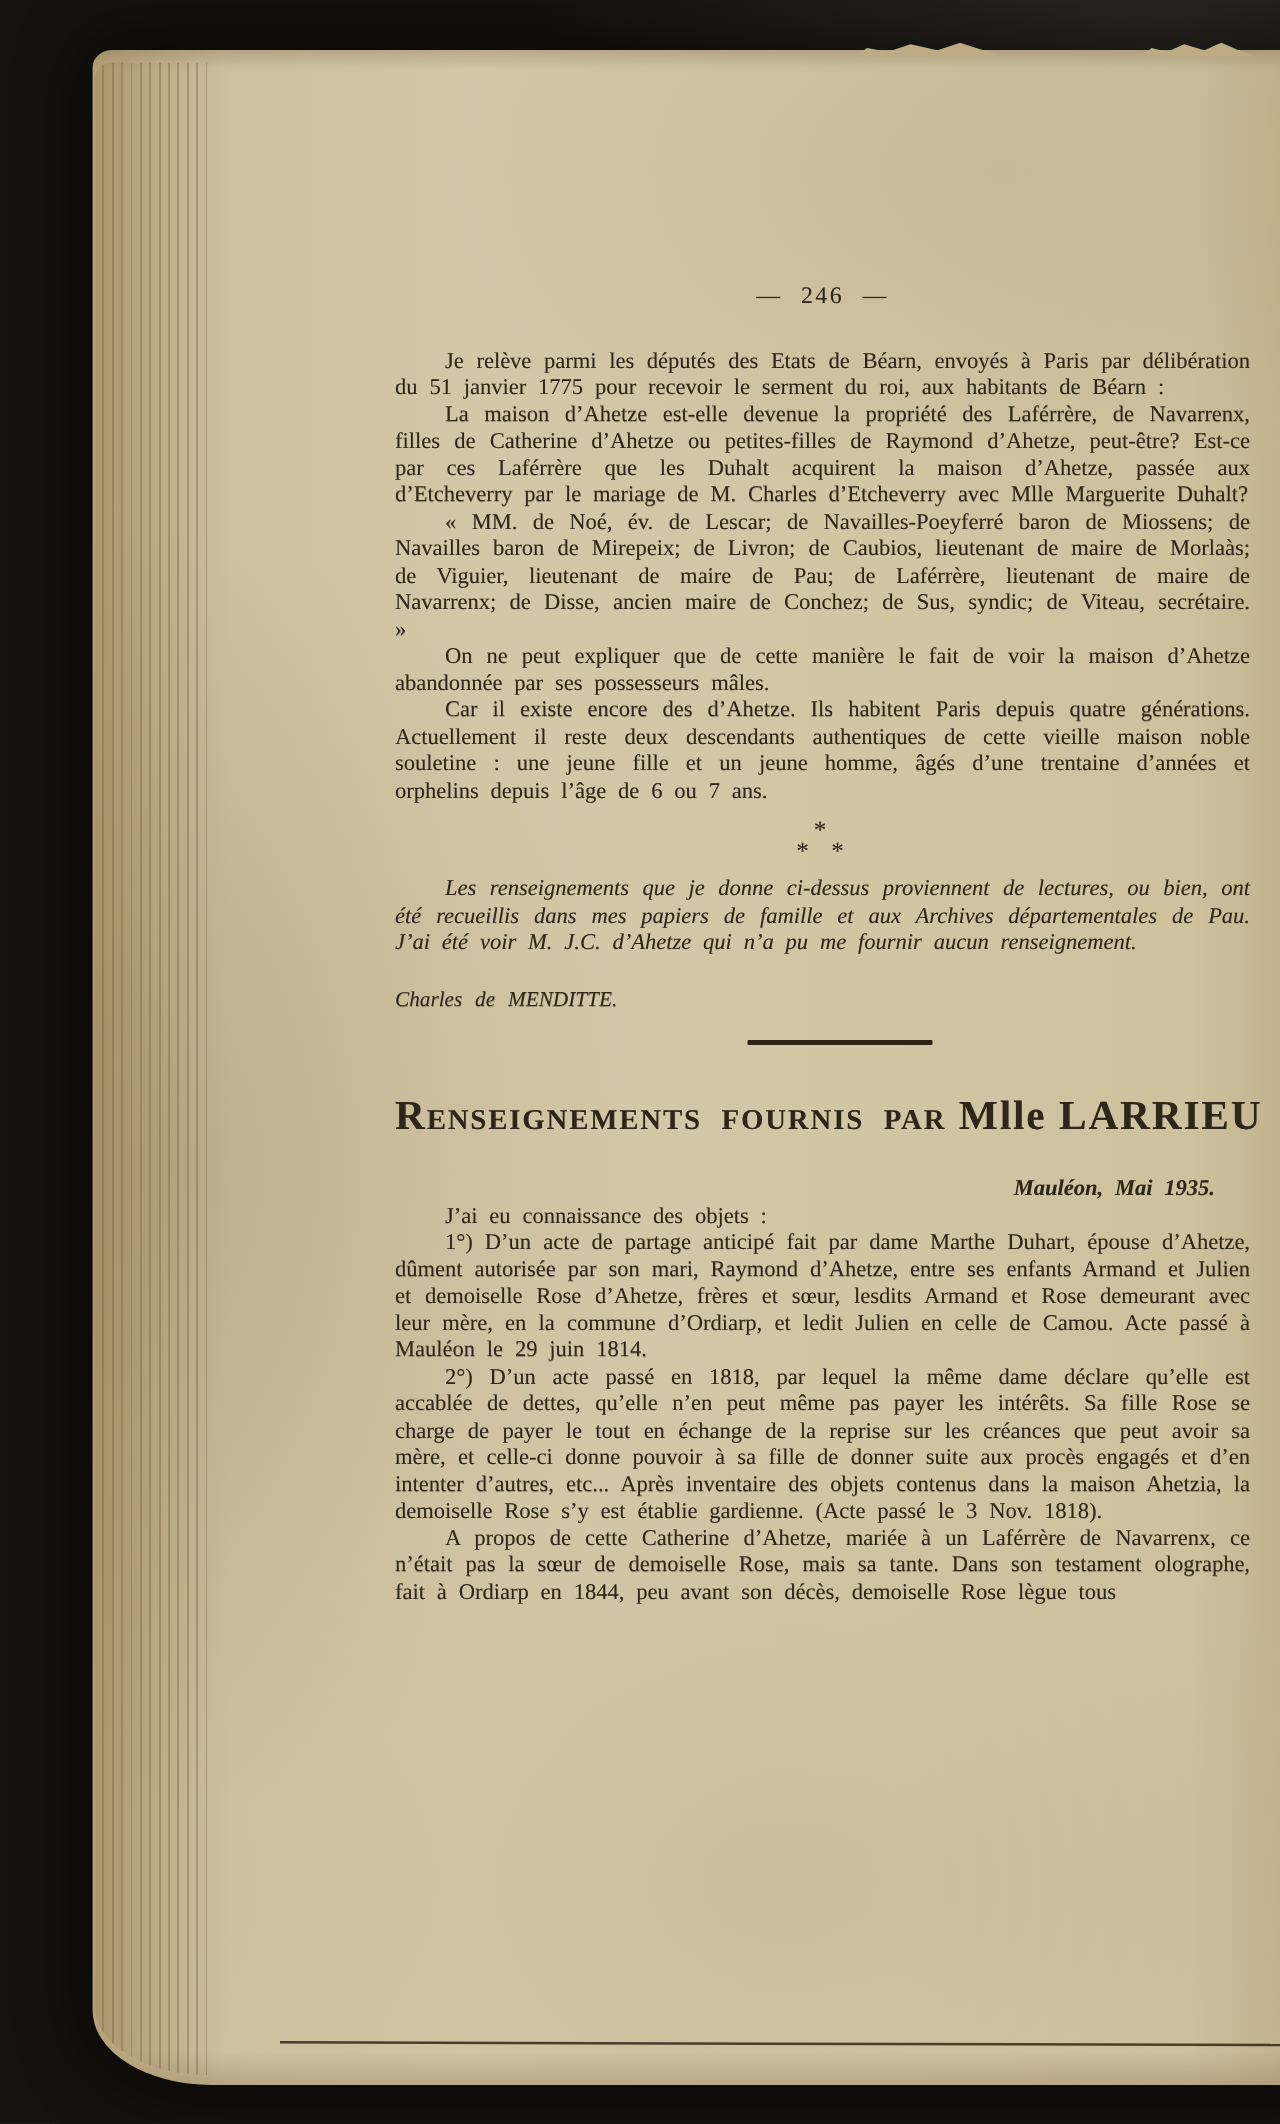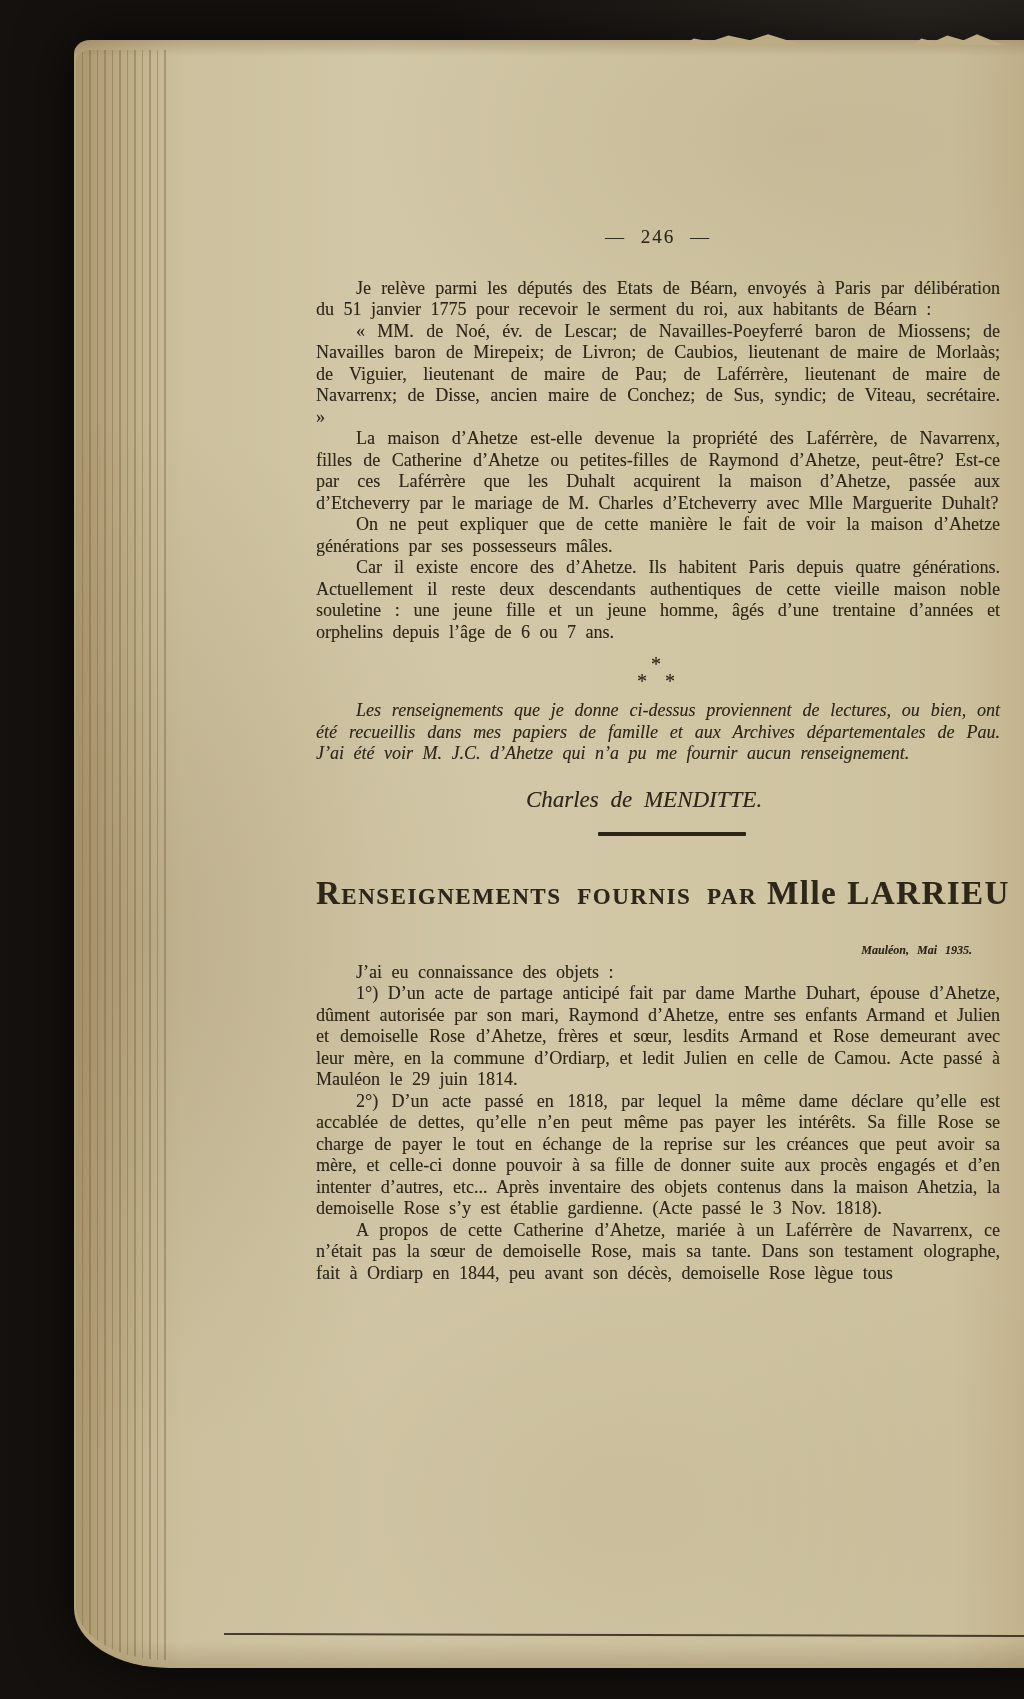--- a/index.html
+++ b/index.html
@@ -119,24 +119,24 @@
     text-align: center;
     text-indent: 0;
     font-size: 20px;
     line-height: 17px;
     margin: 13px 0 10px 0;
     letter-spacing: 4px;
   }
   .stars div { text-indent: 0; }
   .note { font-style: italic; margin-top: 8px; }
   .sig {
-    text-align: center;
+    text-align: left;
     text-indent: 0;
     padding-right: 28px;
-    font-size: 23px;
+    font-size: 17px;
     font-style: italic;
     margin-top: 24px;
     word-spacing: 6px;
   }
   .rule {
     width: 148px;
     height: 4px;
     background: #2b2417;
     margin: 22px 0 0 282px;
     border-radius: 1px;
@@ -155,21 +155,21 @@
   .heading .sc { font-variant: small-caps; }
   .heading .mx { margin-left: 10px; }
   .heading .cap { margin-left: 10px; }
   .dateline {
     margin-top: 32px;
     text-align: right;
     text-indent: 0;
     padding-right: 28px;
     font-style: italic;
     font-weight: bold;
-    font-size: 12px;
+    font-size: 18px;
   }
   .intro { margin-top: 14px; }
   .item { margin-top: 2px; }
   .closing { margin-top: 0; }
 </style>
 </head>
 <body>
 
 <div class="stage">
   <div class="page">
@@ -177,23 +177,23 @@
     <div class="torn-nub n1"></div>
     <div class="torn-nub n2"></div>
     <div class="crease"></div>
     <div class="edge-strip-right"></div>
     <div class="bottom-line"></div>
 
     <div class="textcol">
       <div class="pagenum">— 246 —</div>
 
       <p>Je relève parmi les députés des Etats de Béarn, envoyés à Paris par délibération du 51 janvier 1775 pour recevoir le serment du roi, aux habitants de Béarn :</p>
+      <p>La maison d’Ahetze est-elle devenue la propriété des Laférrère, de Navarrenx, filles de Catherine d’Ahetze ou petites-filles de Raymond d’Ahetze, peut-être? Est-ce par ces Laférrère que les Duhalt acquirent la maison d’Ahetze, passée aux d’Etcheverry par le mariage de M. Charles d’Etcheverry avec Mlle Marguerite Duhalt?</p>
       <p>« MM. de Noé, év. de Lescar; de Navailles-Poeyferré baron de Miossens; de Navailles baron de Mirepeix; de Livron; de Caubios, lieutenant de maire de Morlaàs; de Viguier, lieutenant de maire de Pau; de Laférrère, lieutenant de maire de Navarrenx; de Disse, ancien maire de Conchez; de Sus, syndic; de Viteau, secrétaire. »</p>
-      <p>La maison d’Ahetze est-elle devenue la propriété des Laférrère, de Navarrenx, filles de Catherine d’Ahetze ou petites-filles de Raymond d’Ahetze, peut-être? Est-ce par ces Laférrère que les Duhalt acquirent la maison d’Ahetze, passée aux d’Etcheverry par le mariage de M. Charles d’Etcheverry avec Mlle Marguerite Duhalt?</p>
-      <p>On ne peut expliquer que de cette manière le fait de voir la maison d’Ahetze générations par ses possesseurs mâles.</p>
+      <p>On ne peut expliquer que de cette manière le fait de voir la maison d’Ahetze abandonnée par ses possesseurs mâles.</p>
       <p>Car il existe encore des d’Ahetze. Ils habitent Paris depuis quatre générations. Actuellement il reste deux descendants authentiques de cette vieille maison noble souletine : une jeune fille et un jeune homme, âgés d’une trentaine d’années et orphelins depuis l’âge de 6 ou 7 ans.</p>
 
       <div class="stars">
         <div>*</div>
         <div>* *</div>
       </div>
 
       <p class="note">Les renseignements que je donne ci-dessus proviennent de lectures, ou bien, ont été recueillis dans mes papiers de famille et aux Archives départementales de Pau. J’ai été voir M. J.C. d’Ahetze qui n’a pu me fournir aucun renseignement.</p>
       <div class="sig">Charles de MENDITTE.</div>
 

